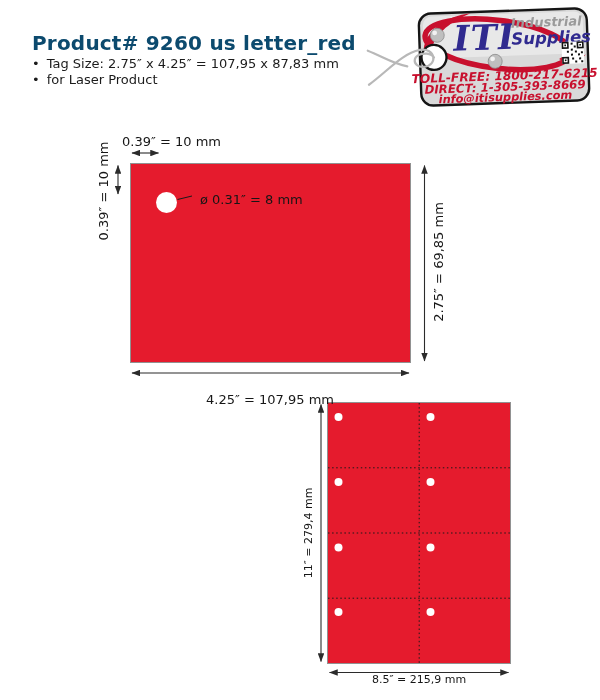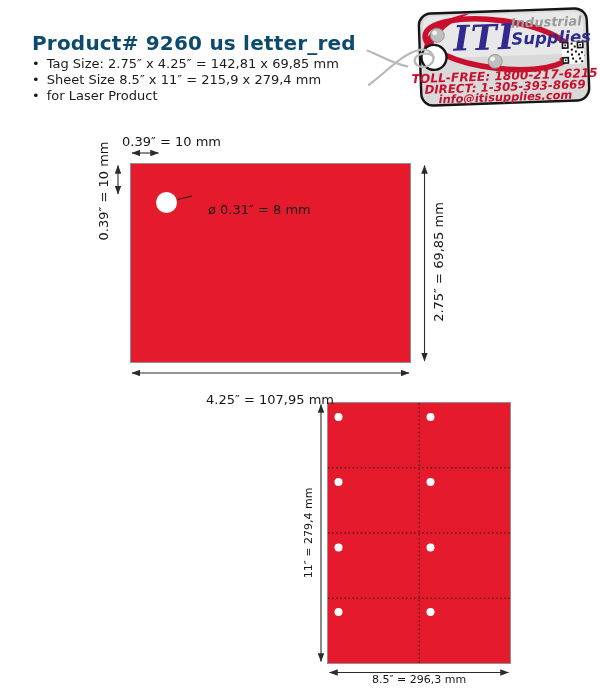--- a/index.html
+++ b/index.html
@@ -27,25 +27,21 @@
 </style>
 </head>
 <body>
 
 <div class="canvas">
 
   <div class="hdr-title">Product# 9260 us letter_red</div>
   <div class="hdr-bullets">
     <div class="bullet-line">
       <span class="bullet-dot"></span>
-      <span>Tag Size: 2.75″ x 4.25″ = 142,81 x 69,85 mm</span>
-    </div>
-    <div class="bullet-line">
-      <span class="bullet-dot"></span>
-      <span>Sheet Size 8.5″ x 11″ = 215,9 x 279,4 mm</span>
+      <span>Tag Size: 2.75″ x 4.25″ = 107,95 x 87,83 mm</span>
     </div>
     <div class="bullet-line">
       <span class="bullet-dot"></span>
       <span>for Laser Product</span>
     </div>
   </div>
 
   <svg id="logo" viewBox="0 0 234 116">
     <g transform="rotate(-2 138 56)">
 
@@ -143,20 +139,20 @@
         <circle cx="430.5" cy="612" r="4"></circle>
     </g>
     <g stroke="#2b2b2b" stroke-width="1.1">
       <line x1="321" y1="404.5" x2="321" y2="661.5" marker-start="url(#ah)" marker-end="url(#ah)"></line>
       <line x1="329.5" y1="672.5" x2="508.5" y2="672.5" marker-start="url(#ah)" marker-end="url(#ah)"></line>
     </g>
   </svg>
 
   <div class="dim-label" style="left:122px; top:134px;">0.39″ = 10 mm</div>
   <div class="dim-label rot" style="left:103px; top:191px;">0.39″ = 10 mm</div>
-  <div class="dim-label" style="left:208px; top:192px;margin-top:10px;">ø 0.31″ = 8 mm</div>
+  <div class="dim-label" style="left:200px; top:192px;">ø 0.31″ = 8 mm</div>
   <div class="dim-label rot" style="left:438px; top:262px;">2.75″ = 69,85 mm</div>
   <div class="dim-label ctr" style="left:270px; top:392px;">4.25″ = 107,95 mm</div>
 
   <div class="dim-label small rot" style="left:308px; top:533px;">11″ = 279,4 mm</div>
-  <div class="dim-label small ctr" style="left:419px; top:673px;">8.5″ = 296,3 mm</div>
+  <div class="dim-label small ctr" style="left:419px; top:673px;">8.5″ = 215,9 mm</div>
 
 </div>
 
 </body></html>

